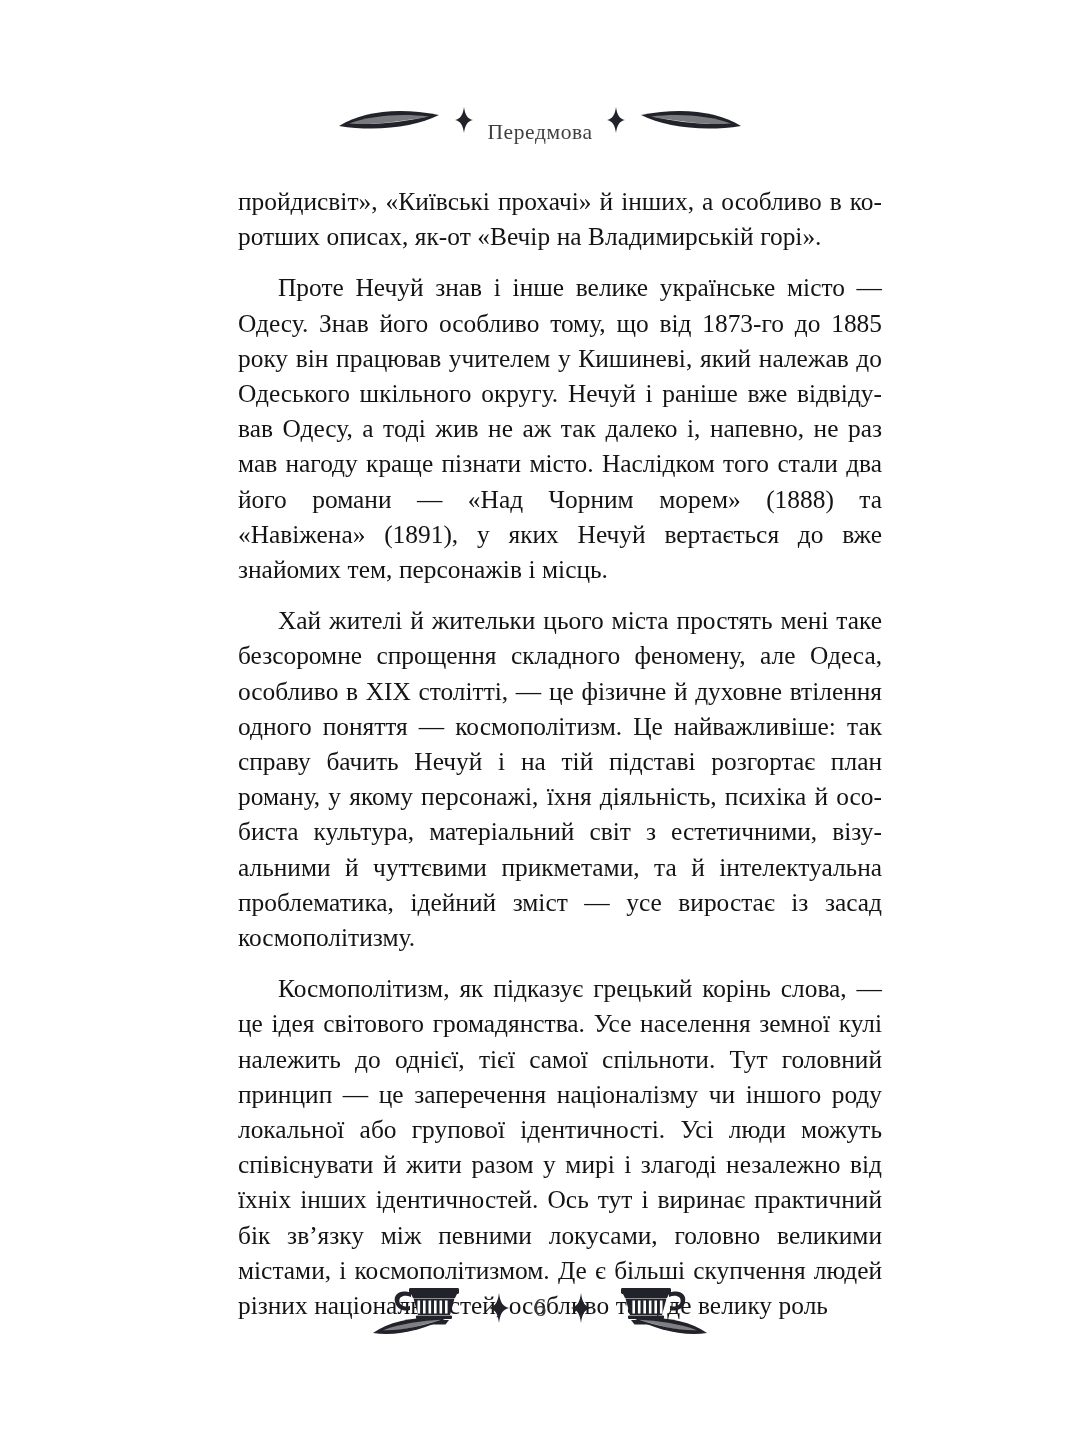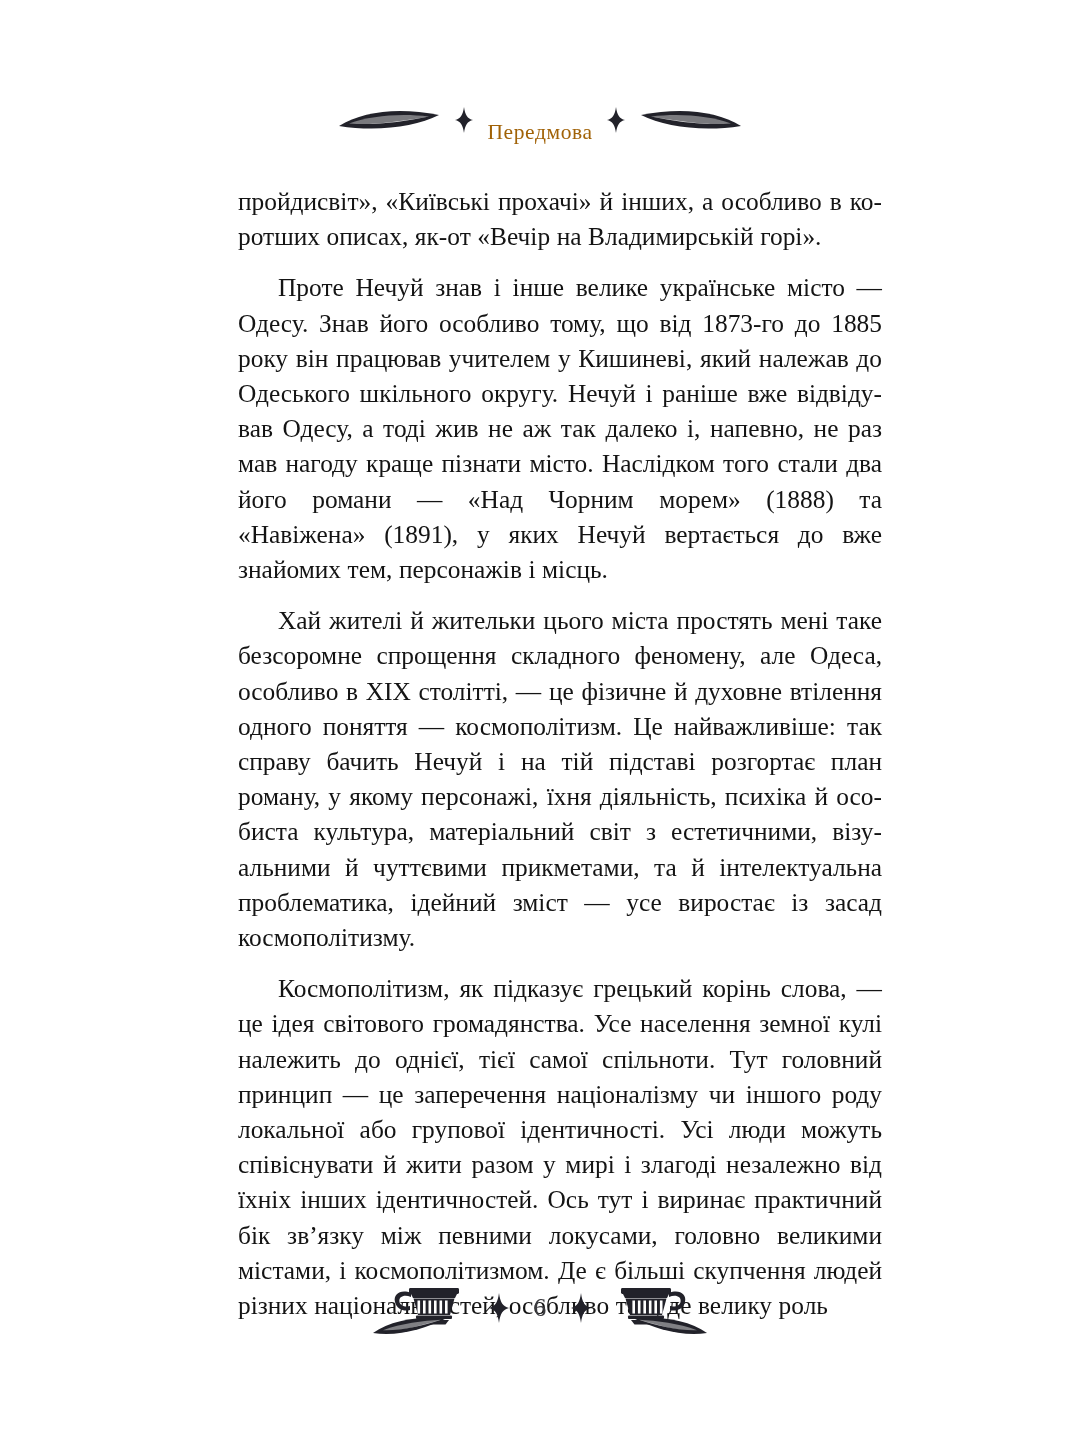--- a/index.html
+++ b/index.html
@@ -32,21 +32,21 @@
     height: 48px;
     display: flex;
     align-items: center;
     justify-content: center;
     gap: 14px;
   }
   .head-title {
     font-family: "Liberation Serif", "DejaVu Serif", serif;
     font-size: 21.5px;
     letter-spacing: 0.6px;
-    color: #a16207;
+    color: #404040;
     white-space: nowrap;
     margin-top: 24px;
   }
 
   
   .lens-orn {
     display: block;
   }
   .diamond {
     display: block;

